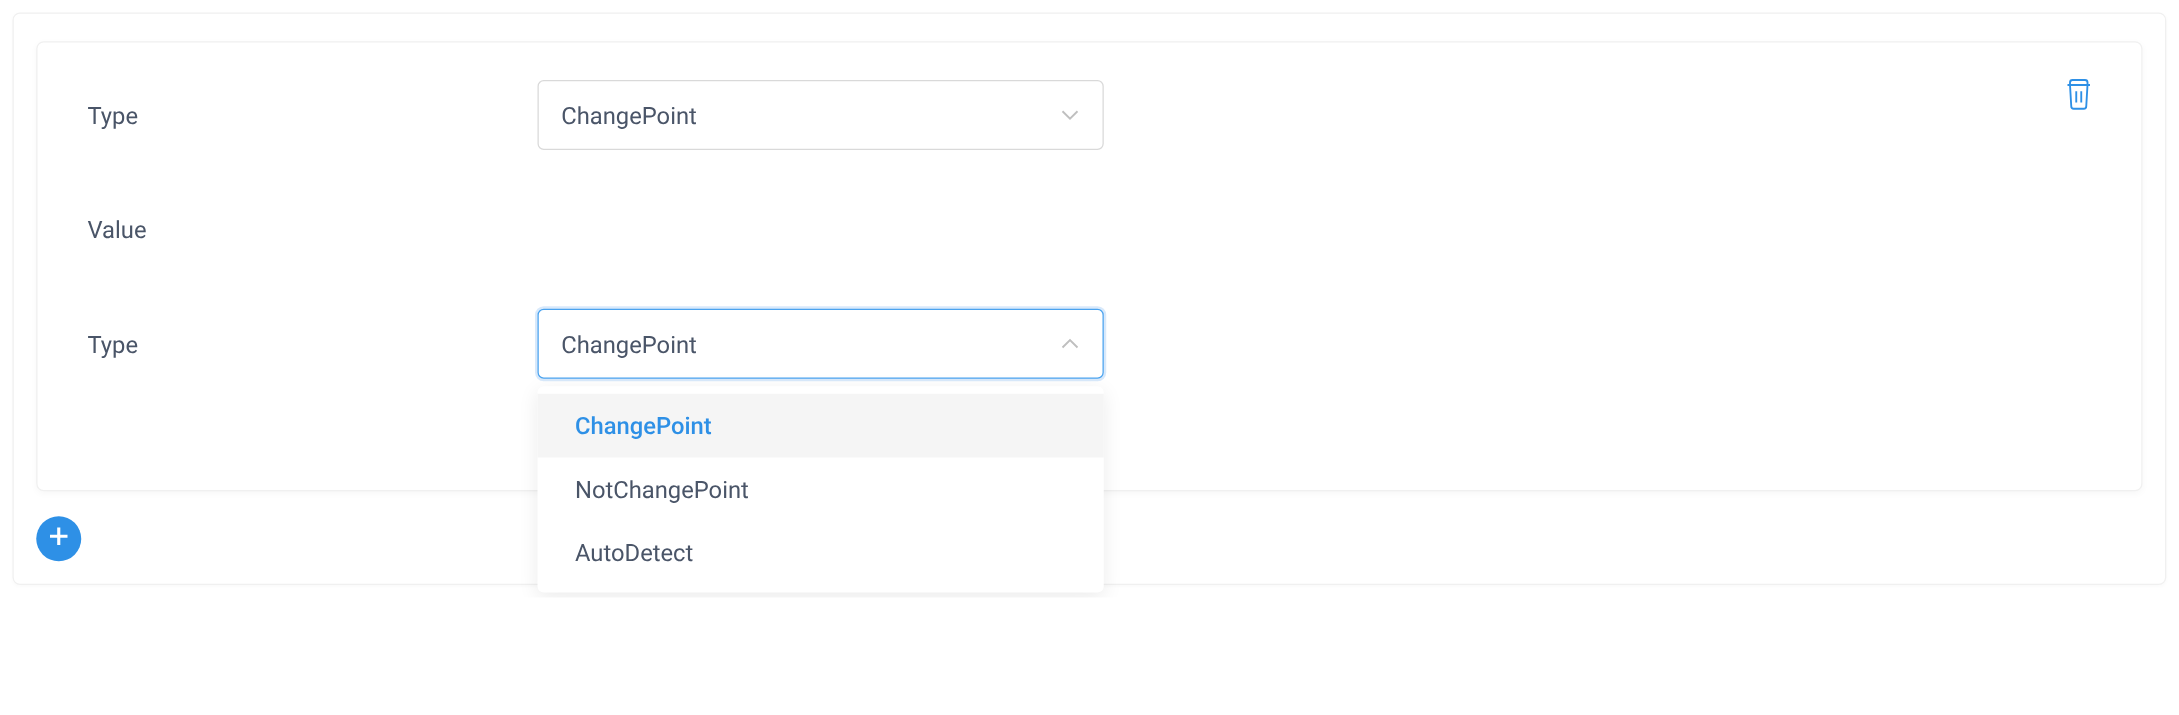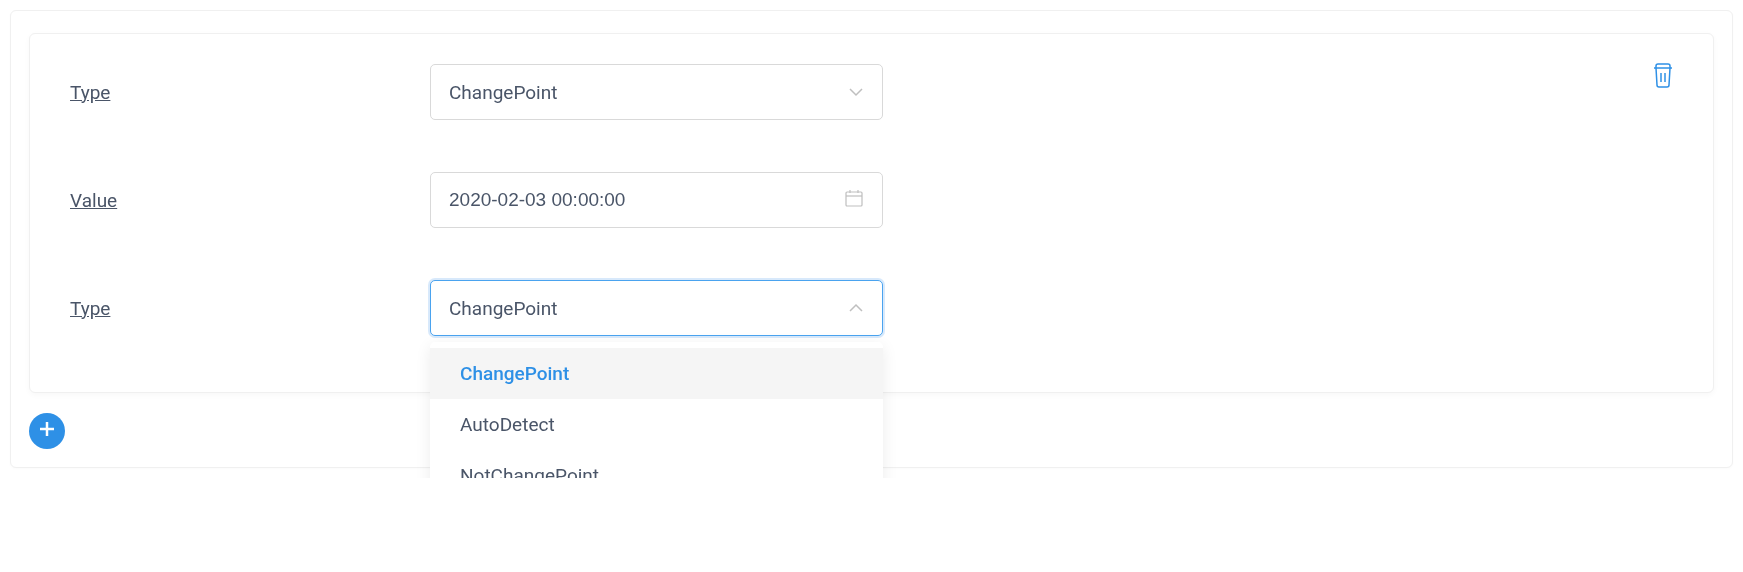--- a/index.html
+++ b/index.html
@@ -30,21 +30,20 @@
       display: flex;
       align-items: center;
       margin-bottom: 52px;
     }
     .form-row:last-of-type { margin-bottom: 0; }
     .form-label {
       width: 360px;
       font-size: 19px;
       color: #4a5568;
       flex-shrink: 0;
-      text-decoration: underline;
     }
     .control-wrap {
       width: 453px;
       position: relative;
     }
     .select-box, .input-box {
       width: 100%;
       height: 56px;
       border: 1px solid #d9d9d9;
       border-radius: 5px;
@@ -149,50 +148,37 @@
             <svg width="16" height="16" viewBox="0 0 16 16" fill="none" stroke-width="1.5">
               <polyline points="2,5 8,11 14,5"></polyline>
             </svg>
           </span>
         </div>
       </div>
     </div>
 
     <div class="form-row">
       <div class="form-label">Value</div>
-      <div class="control-wrap">
-        <div class="input-box">
-          <input type="text" value="2020-02-03 00:00:00" style="">
-          <span class="calendar-icon">
-            <svg width="20" height="20" viewBox="0 0 20 20" stroke-width="1.2">
-              <rect x="2" y="4" width="16" height="14" rx="1"></rect>
-              <line x1="2" y1="8" x2="18" y2="8"></line>
-              <line x1="6" y1="2" x2="6" y2="5"></line>
-              <line x1="14" y1="2" x2="14" y2="5"></line>
-            </svg>
-          </span>
-        </div>
-      </div>
     </div>
 
     <div class="form-row">
       <div class="form-label">Type</div>
       <div class="control-wrap">
         <div class="select-box open">
           <span>ChangePoint</span>
           <span class="chevron">
             <svg width="16" height="16" viewBox="0 0 16 16" fill="none" stroke-width="1.5">
               <polyline points="2,11 8,5 14,11"></polyline>
             </svg>
           </span>
         </div>
         <div class="dropdown">
           <div class="dropdown-item selected">ChangePoint</div>
+          <div class="dropdown-item">NotChangePoint</div>
           <div class="dropdown-item">AutoDetect</div>
-          <div class="dropdown-item">NotChangePoint</div>
         </div>
       </div>
     </div>
 
   </div>
 
   <div class="add-btn">
     <span>
       <svg width="18" height="18" viewBox="0 0 18 18">
         <line x1="9" y1="2" x2="9" y2="16"></line>

